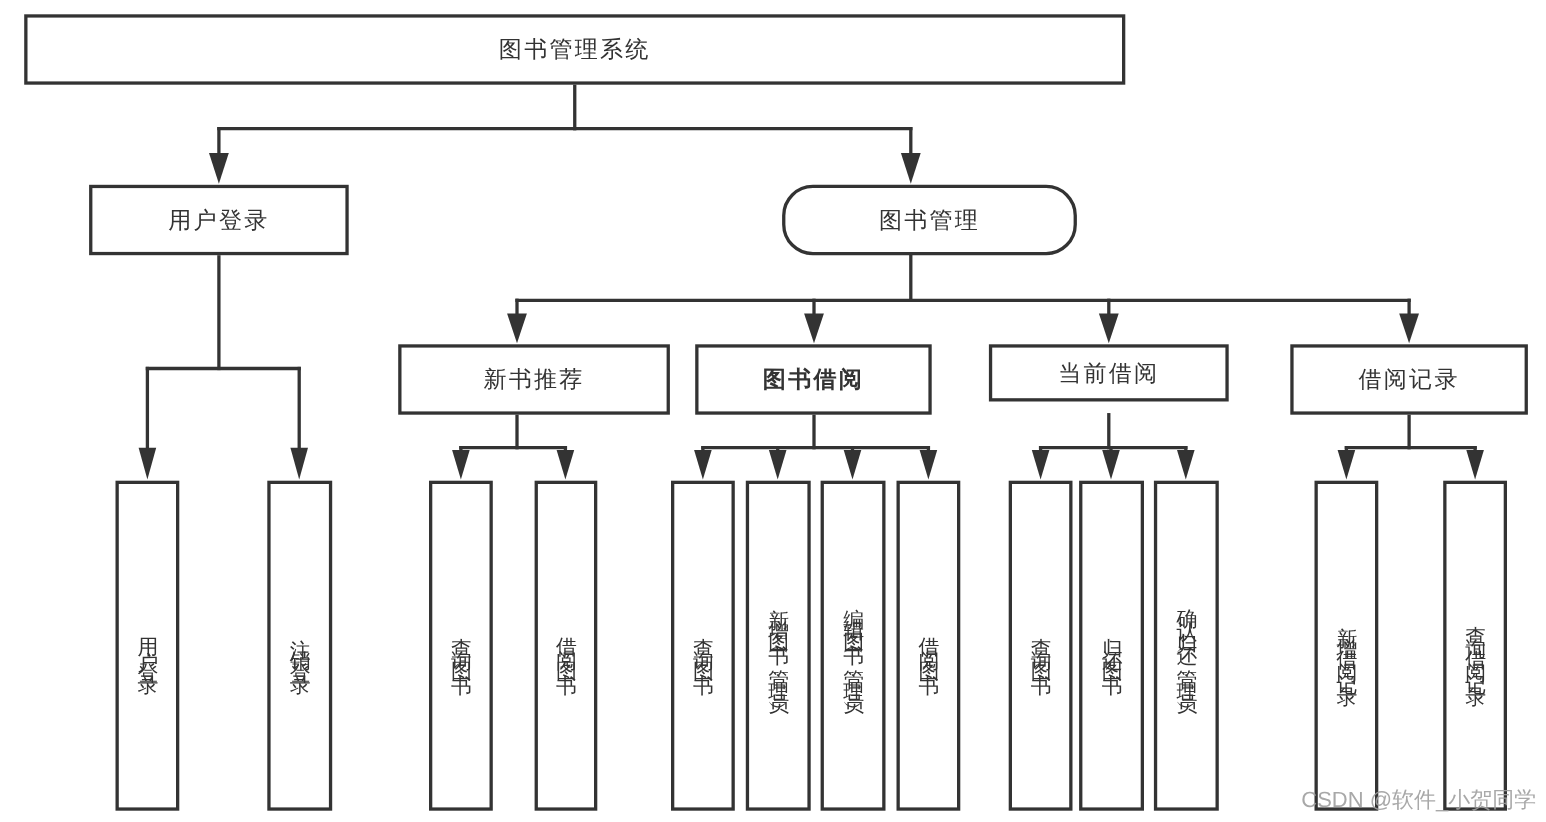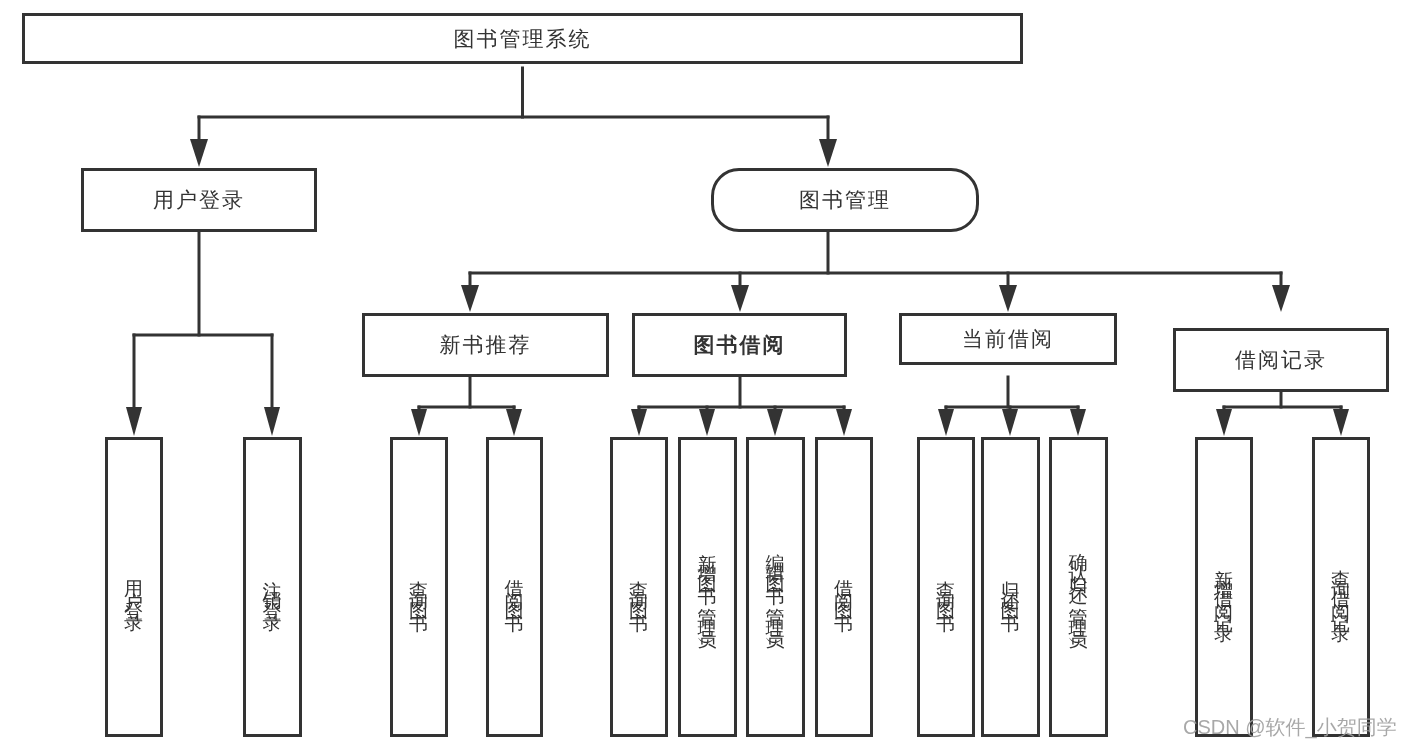--- a/index.html
+++ b/index.html
@@ -117,29 +117,29 @@
         <path d="M1281 377 V407" fill="none"></path>
         <path d="M1224 407 H1341" fill="none"></path>
         <path d="M1224 407 V412" fill="none"></path>
         <polygon points="1216,409 1232,409 1224,436" stroke="none"></polygon>
         <path d="M1341 407 V412" fill="none"></path>
         <polygon points="1333,409 1349,409 1341,436" stroke="none"></polygon>
       </g>
     </g>
   </svg>
 
-  <div class="node" style="left:22px;top:13px;width:1001px;height:51px;">图书管理系统</div>
+  <div class="node" style="left:22px;top:13px;width:1001px;height:64px;">图书管理系统</div>
 
   <div class="node" style="left:81px;top:168px;width:236px;height:64px;">用户登录</div>
   <div class="node" style="left:711px;top:168px;width:268px;height:64px;border-radius:28px;">图书管理</div>
 
   <div class="node" style="left:362px;top:313px;width:247px;height:64px;">新书推荐</div>
   <div class="node" style="left:632px;top:313px;width:215px;height:64px;font-weight:bold;">图书借阅</div>
   <div class="node" style="left:899px;top:313px;width:218px;height:52px;">当前借阅</div>
-  <div class="node" style="left:1173px;top:313px;width:216px;height:64px;margin-top:15px;">借阅记录</div>
+  <div class="node" style="left:1173px;top:313px;width:216px;height:64px;">借阅记录</div>
 
   <div class="node vert" style="left:105px;top:437px;width:58px;height:300px;">用户登录</div>
   <div class="node vert" style="left:243px;top:437px;width:59px;height:300px;">注销登录</div>
 
   <div class="node vert" style="left:390px;top:437px;width:58px;height:300px;">查询图书</div>
   <div class="node vert" style="left:486px;top:437px;width:57px;height:300px;">借阅图书</div>
 
   <div class="node vert" style="left:610px;top:437px;width:58px;height:300px;">查询图书</div>
   <div class="node vert" style="left:678px;top:437px;width:59px;height:300px;">新增图书（管理员）</div>
   <div class="node vert" style="left:746px;top:437px;width:59px;height:300px;">编辑图书（管理员）</div>

